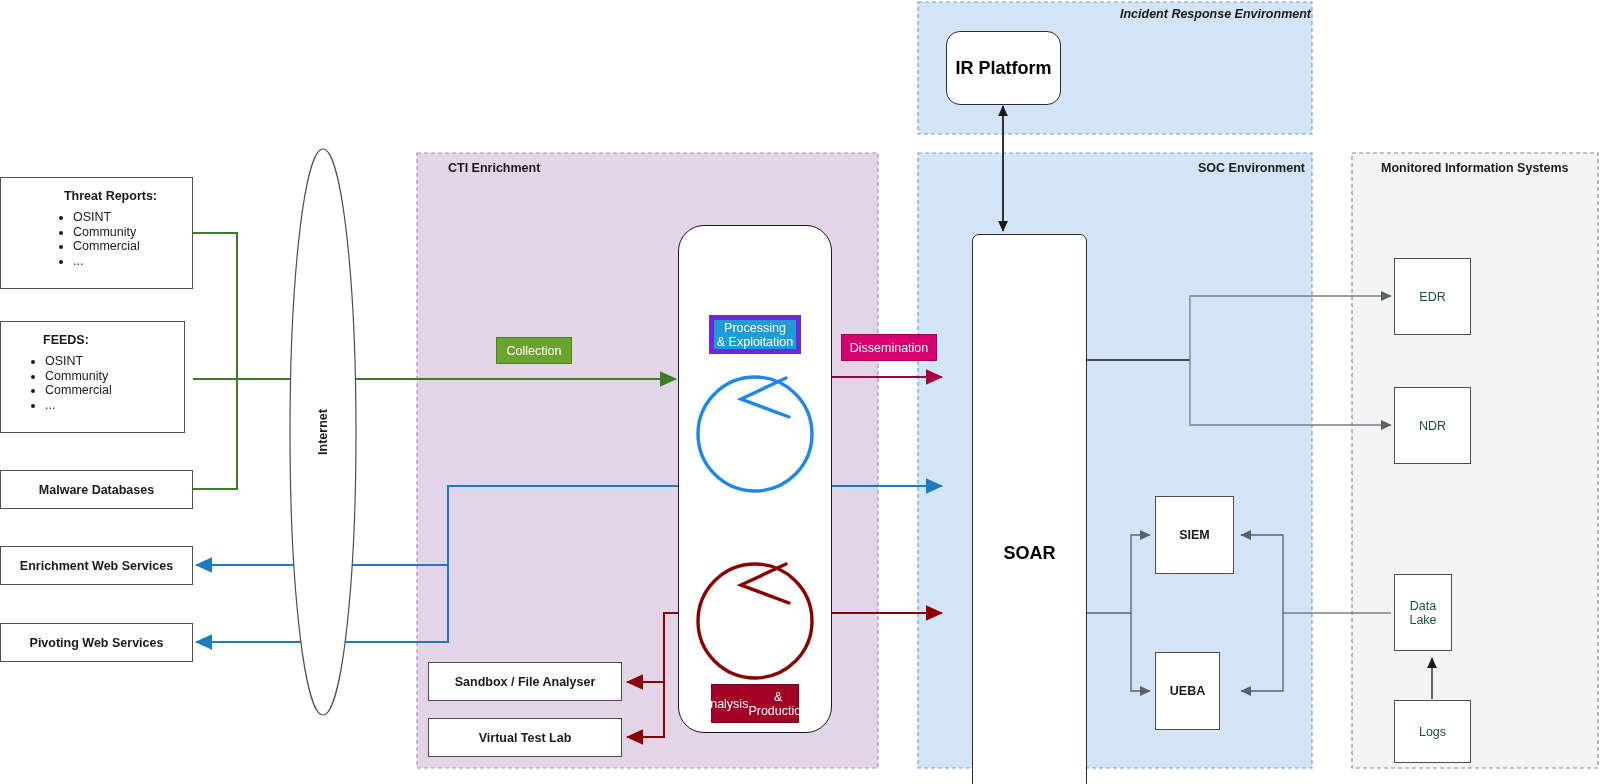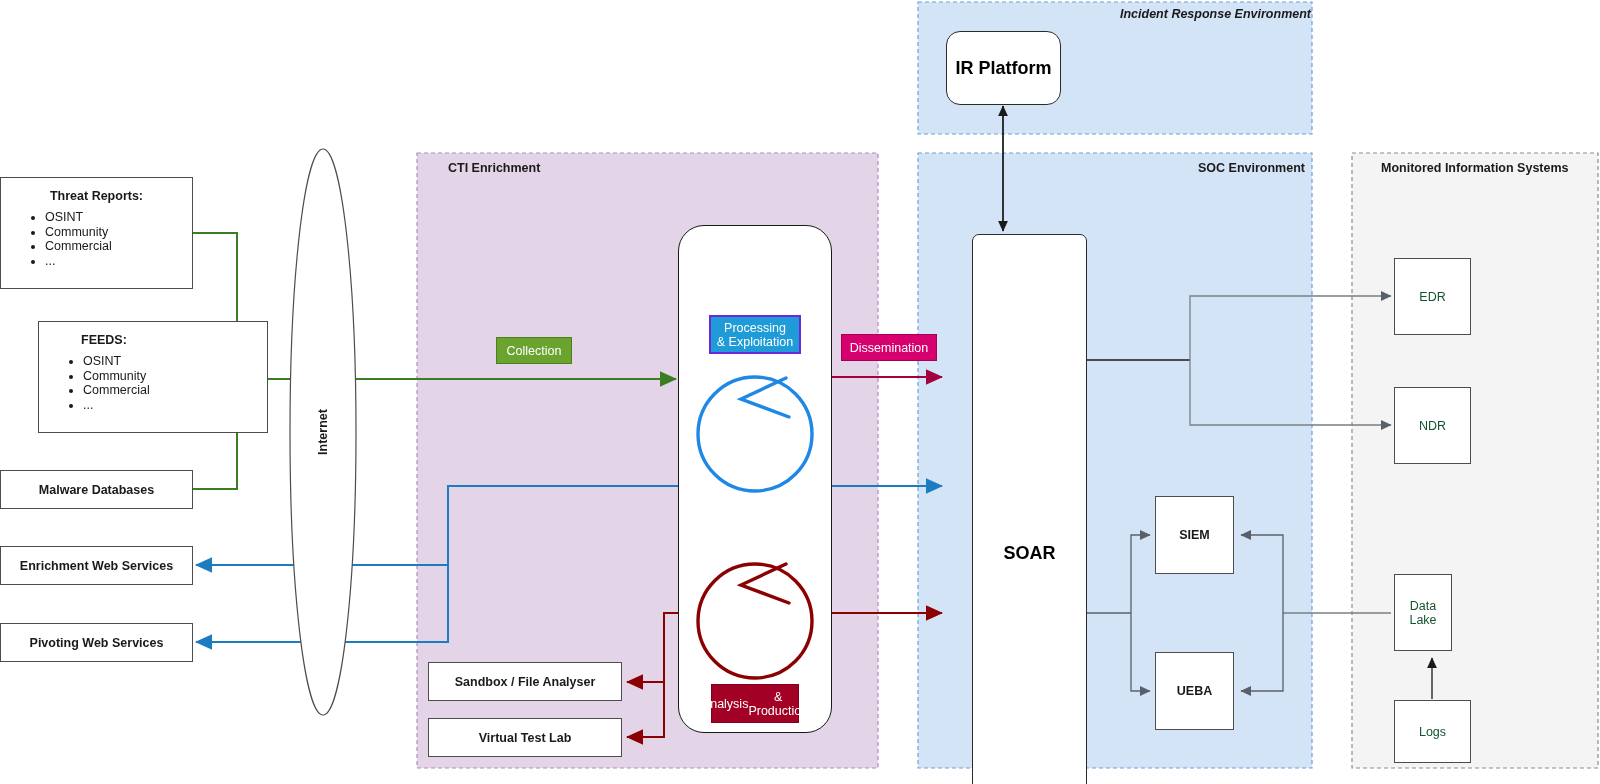--- a/index.html
+++ b/index.html
@@ -91,31 +91,31 @@
     <ellipse cx="323" cy="432" rx="33" ry="283" fill="#ffffff" stroke="#4d4d4d" stroke-width="1.2"></ellipse>
   </svg>
 
   <div class="zone-label" style="left:1120px;top:7px;font-style:italic;">Incident Response Environment</div>
   <div class="zone-label" style="left:448px;top:161px;">CTI Enrichment</div>
   <div class="zone-label" style="left:1198px;top:161px;">SOC Environment</div>
   <div class="zone-label" style="left:1381px;top:161px;">Monitored Information Systems</div>
 
   <div class="internet-txt" style="left:295px;top:425px;width:56px;text-align:center;">Internet</div>
 
-  <div class="srcbox" style="left:0px;top:177px;width:193px;height:112px;">
+  <div class="srcbox" style="left:0px;top:177px;width:193px;height:112px;padding-left:28px;">
     <div class="hd">Threat Reports:</div>
     <ul>
       <li>OSINT</li>
       <li>Community</li>
       <li>Commercial</li>
       <li>...</li>
     </ul>
   </div>
 
-  <div class="srcbox" style="left:0px;top:321px;width:230px;height:112px;margin-left:38px;">
+  <div class="srcbox" style="left:0px;top:321px;width:185px;height:112px;">
     <div class="hd" style="text-align:left;padding-left:42px;">FEEDS:</div>
     <ul>
       <li>OSINT</li>
       <li>Community</li>
       <li>Commercial</li>
       <li>...</li>
     </ul>
   </div>
 
   <div class="node" style="left:0px;top:470px;width:193px;height:39px;">Malware Databases</div>
@@ -126,21 +126,21 @@
 
   <svg class="layer" style="pointer-events:none;">
 
     <circle cx="755" cy="434" r="57" fill="none" stroke="#1f87e5" stroke-width="3.4"></circle>
     <path d="M786,378 L741,399 L789,417" fill="none" stroke="#1f87e5" stroke-width="3.4" stroke-linecap="round"></path>
 
     <circle cx="755" cy="621" r="57" fill="none" stroke="#8b0000" stroke-width="3.4"></circle>
     <path d="M786,564 L741,585 L789,603" fill="none" stroke="#8b0000" stroke-width="3.4" stroke-linecap="round"></path>
   </svg>
 
-  <div class="taglbl" style="left:709px;top:315px;width:92px;height:39px;background:#1f9bd8;border:2px solid #6d28d9;flex-direction:column;">
+  <div class="taglbl" style="left:709px;top:315px;width:92px;height:39px;background:#1f9bd8;border:5px solid #6d28d9;flex-direction:column;">
     <span>Processing</span>
     <span>&amp; Exploitation</span>
   </div>
 
   <div class="taglbl" style="left:711px;top:684px;width:88px;height:39px;background:#a20025;border:1px solid #7d001c;flex-direction:row;">
     <span>Analysis</span>
     <span>&amp; Production</span>
   </div>
 
   <div class="taglbl" style="left:496px;top:337px;width:76px;height:27px;background:#6aa42f;border:1px solid #4e7d20;">Collection</div>
@@ -148,21 +148,21 @@
   <div class="taglbl" style="left:841px;top:334px;width:96px;height:27px;background:#d6006e;border:1px solid #a60055;">Dissemination</div>
 
   <div class="node" style="left:428px;top:662px;width:194px;height:39px;">Sandbox / File Analyser</div>
   <div class="node" style="left:428px;top:718px;width:194px;height:39px;">Virtual Test Lab</div>
 
   <div class="rpill" style="left:946px;top:31px;width:115px;height:74px;">IR Platform</div>
 
   <div class="rpill" style="left:972px;top:234px;width:115px;height:639px;border-radius:7px;">SOAR</div>
 
   <div class="node" style="left:1155px;top:496px;width:79px;height:78px;">SIEM</div>
-  <div class="node" style="left:1155px;top:652px;width:79px;height:78px;">UEBA</div>
+  <div class="node" style="left:1155px;top:652px;width:65px;height:78px;">UEBA</div>
 
   <div class="node thin" style="left:1394px;top:258px;width:77px;height:77px;">EDR</div>
   <div class="node thin" style="left:1394px;top:387px;width:77px;height:77px;">
       <span>NDR</span>
     </div>
   <div class="node thin" style="left:1394px;top:574px;width:58px;height:77px;">
       <span>Data Lake</span>
     </div>
   <div class="node thin" style="left:1394px;top:700px;width:77px;height:63px;">
       <span>Logs</span>

